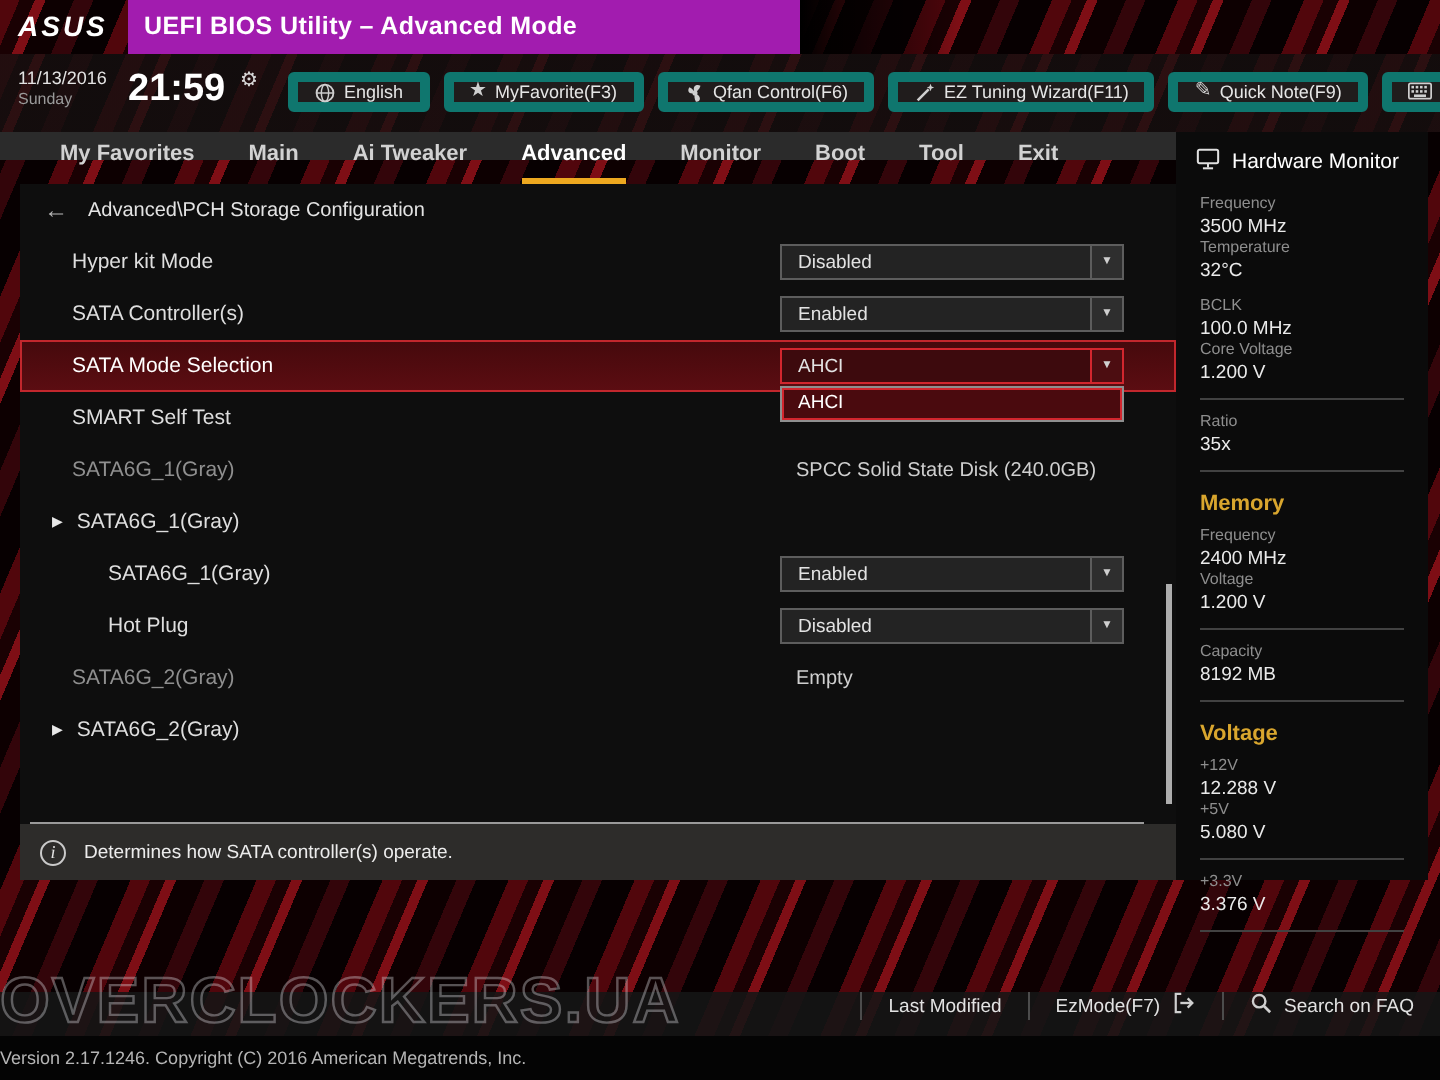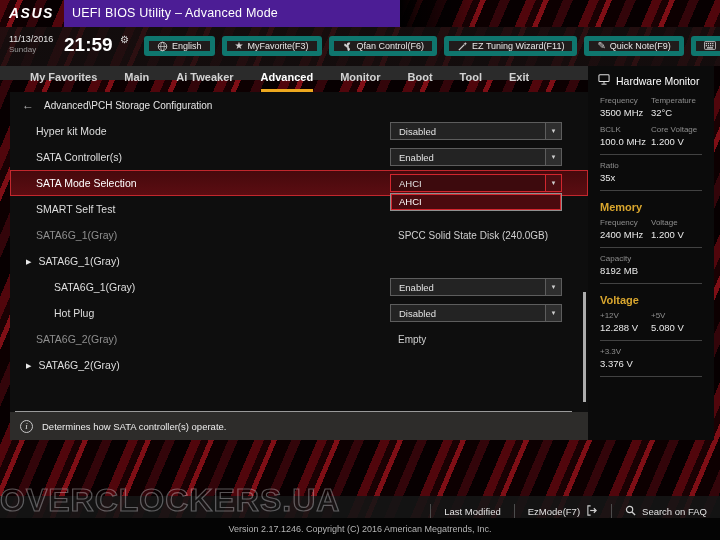--- a/index.html
+++ b/index.html
@@ -9,26 +9,26 @@
       #7e0e15 16px, #7e0e15 21px,
       #0d0001 21px, #0d0001 34px,
       #33050a 34px, #33050a 43px,
       #070001 43px, #070001 58px);
   }
   *{margin:0;padding:0;box-sizing:border-box}
   html,body{width:720px;height:540px;overflow:hidden}
   body{position:relative;font-family:"Liberation Sans",sans-serif;background-color:#0b0001;background-image:var(--rog)}
 
   
-  .topbar{position:absolute;left:0;top:0;width:720px;height:27px;background:#4c1d95;z-index:10}
+  .topbar{position:absolute;left:0;top:0;width:720px;height:27px;background:#a21caf;z-index:10}
   .topbar::before{content:"";position:absolute;left:0;top:0;width:64px;height:27px;background-image:var(--rog)}
   .topbar::after{content:"";position:absolute;right:0;top:0;width:320px;height:27px;
     background-image:linear-gradient(90deg,#000 0,rgba(0,0,0,0) 80px),var(--rog)}
   .asus{position:absolute;left:9px;top:5px;font-style:italic;font-weight:bold;font-size:14px;color:#fff;letter-spacing:1.5px;z-index:2}
-  .app-title{position:absolute;left:72px;top:6px;font-size:12.5px;font-weight:normal;color:#fff;z-index:2;letter-spacing:.2px}
+  .app-title{position:absolute;left:72px;top:6px;font-size:12.5px;font-weight:bold;color:#fff;z-index:2;letter-spacing:.2px}
 
   
   .databar{position:absolute;left:0;top:27px;width:720px;height:39px;background:#151010;z-index:9}
   .databar::before{content:"";position:absolute;inset:0;background-image:var(--rog);opacity:.22}
   .date-block{position:absolute;left:9px;top:7px;line-height:1.2;z-index:2}
   .date{font-size:9px;color:#e3e3e3}
   .day{font-size:8px;color:#9a9a9a}
   .time{position:absolute;left:64px;top:7px;font-size:19px;font-weight:bold;color:#fff;z-index:2}
   .gear{position:absolute;left:120px;top:7px;font-size:10px;color:#d8d8d8;z-index:2;cursor:pointer}
   .toolbar{position:absolute;left:144px;top:9px;display:flex;gap:7px;z-index:2}
@@ -74,29 +74,29 @@
 
   
   .helpbar{position:absolute;left:10px;top:412px;width:578px;height:28px;background:#2d2c2a;display:flex;align-items:center;gap:9px;padding-left:10px;z-index:7}
   .info-i{width:13px;height:13px;border:1px solid #c9c9c9;border-radius:50%;color:#e3e3e3;font-size:9px;font-style:italic;font-family:"Liberation Serif",serif;display:flex;align-items:center;justify-content:center;flex:none}
   .help-text{font-size:9.5px;color:#ececec}
 
   
   .sidebar{position:absolute;left:588px;top:66px;width:126px;height:374px;background:#0b0b0b;z-index:7;padding-top:6px}
   .sb-header{display:flex;align-items:center;gap:6px;padding:2px 10px 6px;color:#fff;font-size:10.5px}
   .sb-title{color:#d9a62e;font-weight:bold;font-size:11px;padding:7px 12px 2px}
-  .sb-grid{display:grid;grid-template-columns:1fr 1fr;padding:3px 12px 4px}
+  .sb-grid{display:grid;grid-template-columns:1fr;padding:3px 12px 4px}
   .sb-l{font-size:8px;color:#8e8e8e;margin-bottom:2px}
   .sb-v{font-size:9.5px;color:#eaeaea}
   .sb-div{height:1px;background:#424242;margin:3px 12px}
 
   
-  .bottombar{position:absolute;left:0;top:496px;width:720px;height:22px;background:rgba(22,22,22,.88);display:flex;justify-content:flex-end;align-items:flex-end;z-index:8}
+  .bottombar{position:absolute;left:0;top:496px;width:720px;height:22px;background:rgba(22,22,22,.88);display:flex;justify-content:flex-end;align-items:flex-start;z-index:8}
   .bb-item{display:flex;align-items:center;gap:6px;padding:0 13px;font-size:9.5px;color:#e2e2e2;height:14px;border-left:1px solid #4c4c4c;cursor:pointer;white-space:nowrap}
-  .versionbar{position:absolute;left:0;top:518px;width:720px;height:22px;background:#040404;text-align:center;line-height:22px;font-size:9px;color:#b5b5b5;z-index:8}
+  .versionbar{position:absolute;left:0;top:518px;width:720px;height:22px;background:#040404;text-align:left;line-height:22px;font-size:9px;color:#b5b5b5;z-index:8}
 
   .watermark{position:absolute;left:0;top:482px;font-size:32px;font-weight:800;letter-spacing:1px;color:transparent;-webkit-text-stroke:1.2px rgba(215,215,220,.38);z-index:20;pointer-events:none;white-space:nowrap}
 </style>
 </head>
 <body>
 
 <div class="topbar">
   <span class="asus">ASUS</span>
   <span class="app-title">UEFI BIOS Utility – Advanced Mode</span>
 </div>

